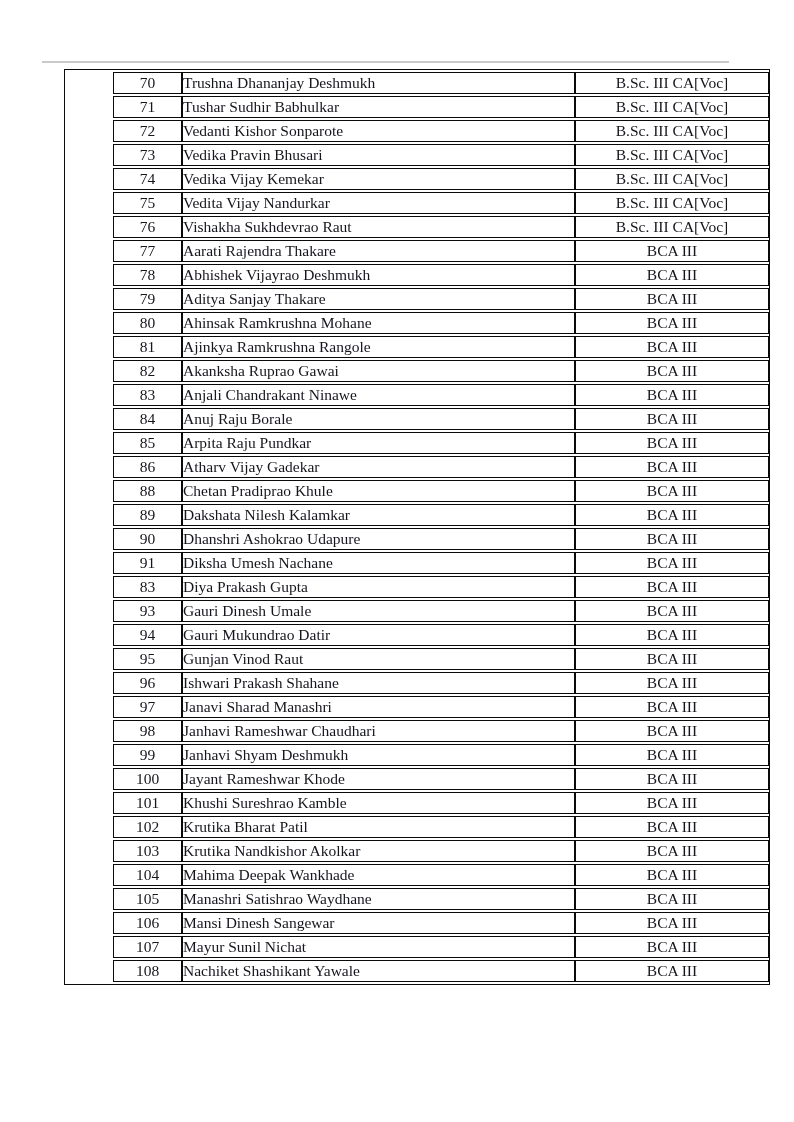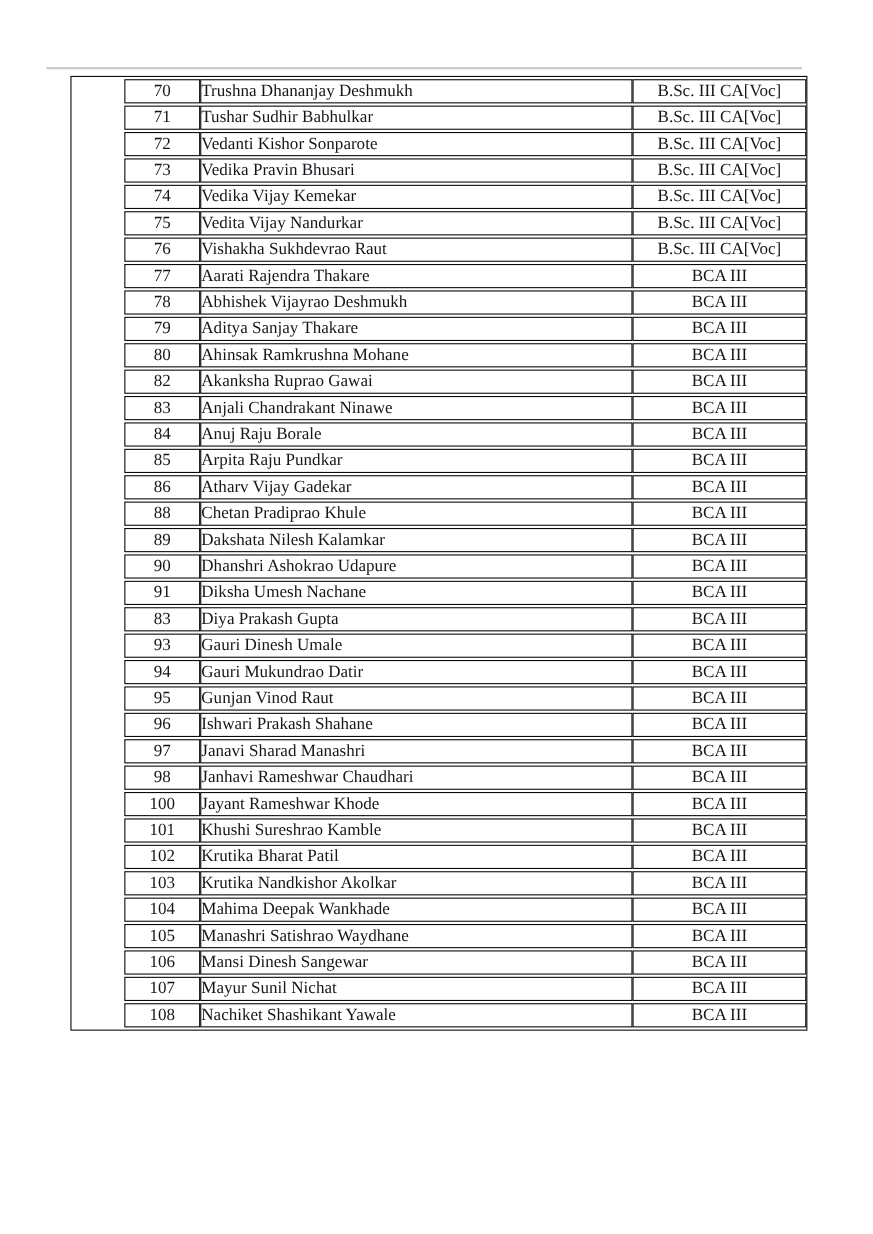--- a/index.html
+++ b/index.html
@@ -49,21 +49,21 @@
     width: 69px;
     text-align: center;
   }
   td.cell-name {
     width: 393px;
     text-align: left;
     padding-left: 6px;
     margin-top: 41px;
   }
   td.cell-course {
-    width: 158px;
+    width: 194px;
     text-align: center;
   }
 </style>
 </head>
 <body>
 
 <div class="scan-rule"></div>
 
 <table class="roster">
   <tbody>
@@ -116,20 +116,25 @@
     <td class="cell-sn">79</td>
     <td class="cell-name">Aditya Sanjay Thakare</td>
     <td class="cell-course">BCA III</td>
   </tr>
       <tr>
     <td class="cell-sn">80</td>
     <td class="cell-name">Ahinsak Ramkrushna Mohane</td>
     <td class="cell-course">BCA III</td>
   </tr>
       <tr>
+    <td class="cell-sn">81</td>
+    <td class="cell-name">Ajinkya Ramkrushna Rangole</td>
+    <td class="cell-course">BCA III</td>
+  </tr>
+      <tr>
     <td class="cell-sn">82</td>
     <td class="cell-name">Akanksha Ruprao Gawai</td>
     <td class="cell-course">BCA III</td>
   </tr>
       <tr>
     <td class="cell-sn">83</td>
     <td class="cell-name">Anjali Chandrakant Ninawe</td>
     <td class="cell-course">BCA III</td>
   </tr>
       <tr>
@@ -193,20 +198,25 @@
     <td class="cell-course">BCA III</td>
   </tr>
       <tr>
     <td class="cell-sn">97</td>
     <td class="cell-name">Janavi Sharad Manashri</td>
     <td class="cell-course">BCA III</td>
   </tr>
       <tr>
     <td class="cell-sn">98</td>
     <td class="cell-name">Janhavi Rameshwar Chaudhari</td>
+    <td class="cell-course">BCA III</td>
+  </tr>
+      <tr>
+    <td class="cell-sn">99</td>
+    <td class="cell-name">Janhavi Shyam Deshmukh</td>
     <td class="cell-course">BCA III</td>
   </tr>
       <tr>
     <td class="cell-sn">100</td>
     <td class="cell-name">Jayant Rameshwar Khode</td>
     <td class="cell-course">BCA III</td>
   </tr>
       <tr>
     <td class="cell-sn">101</td>
     <td class="cell-name">Khushi Sureshrao Kamble</td>

